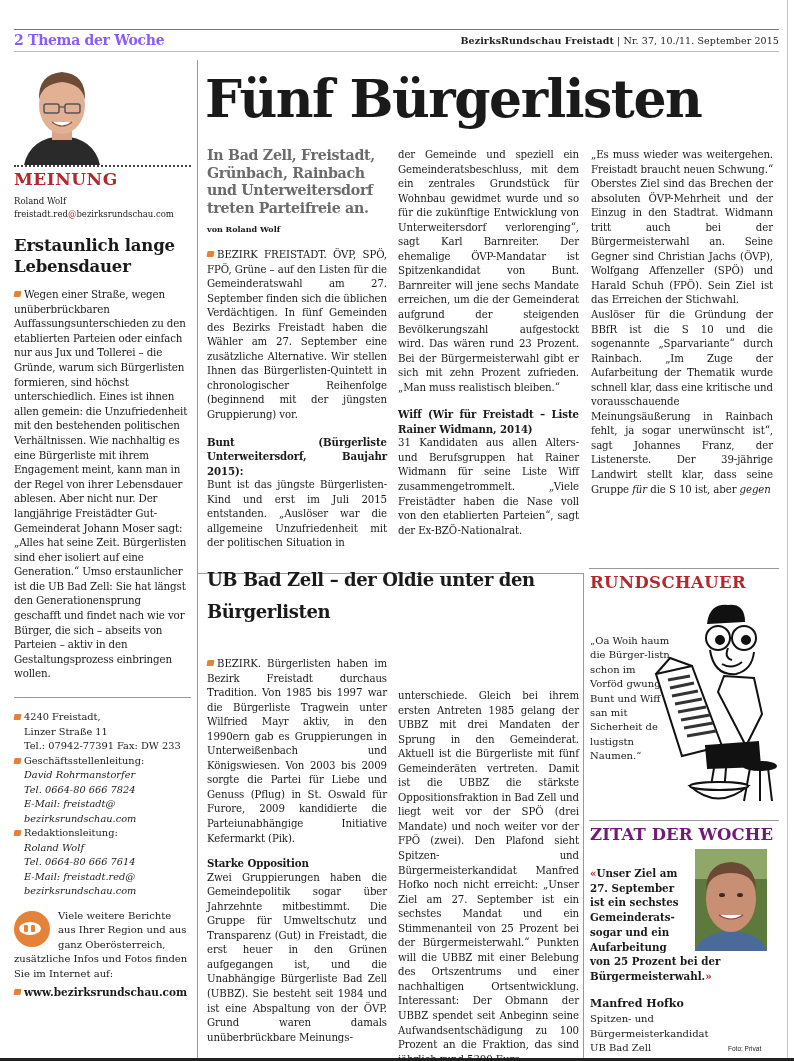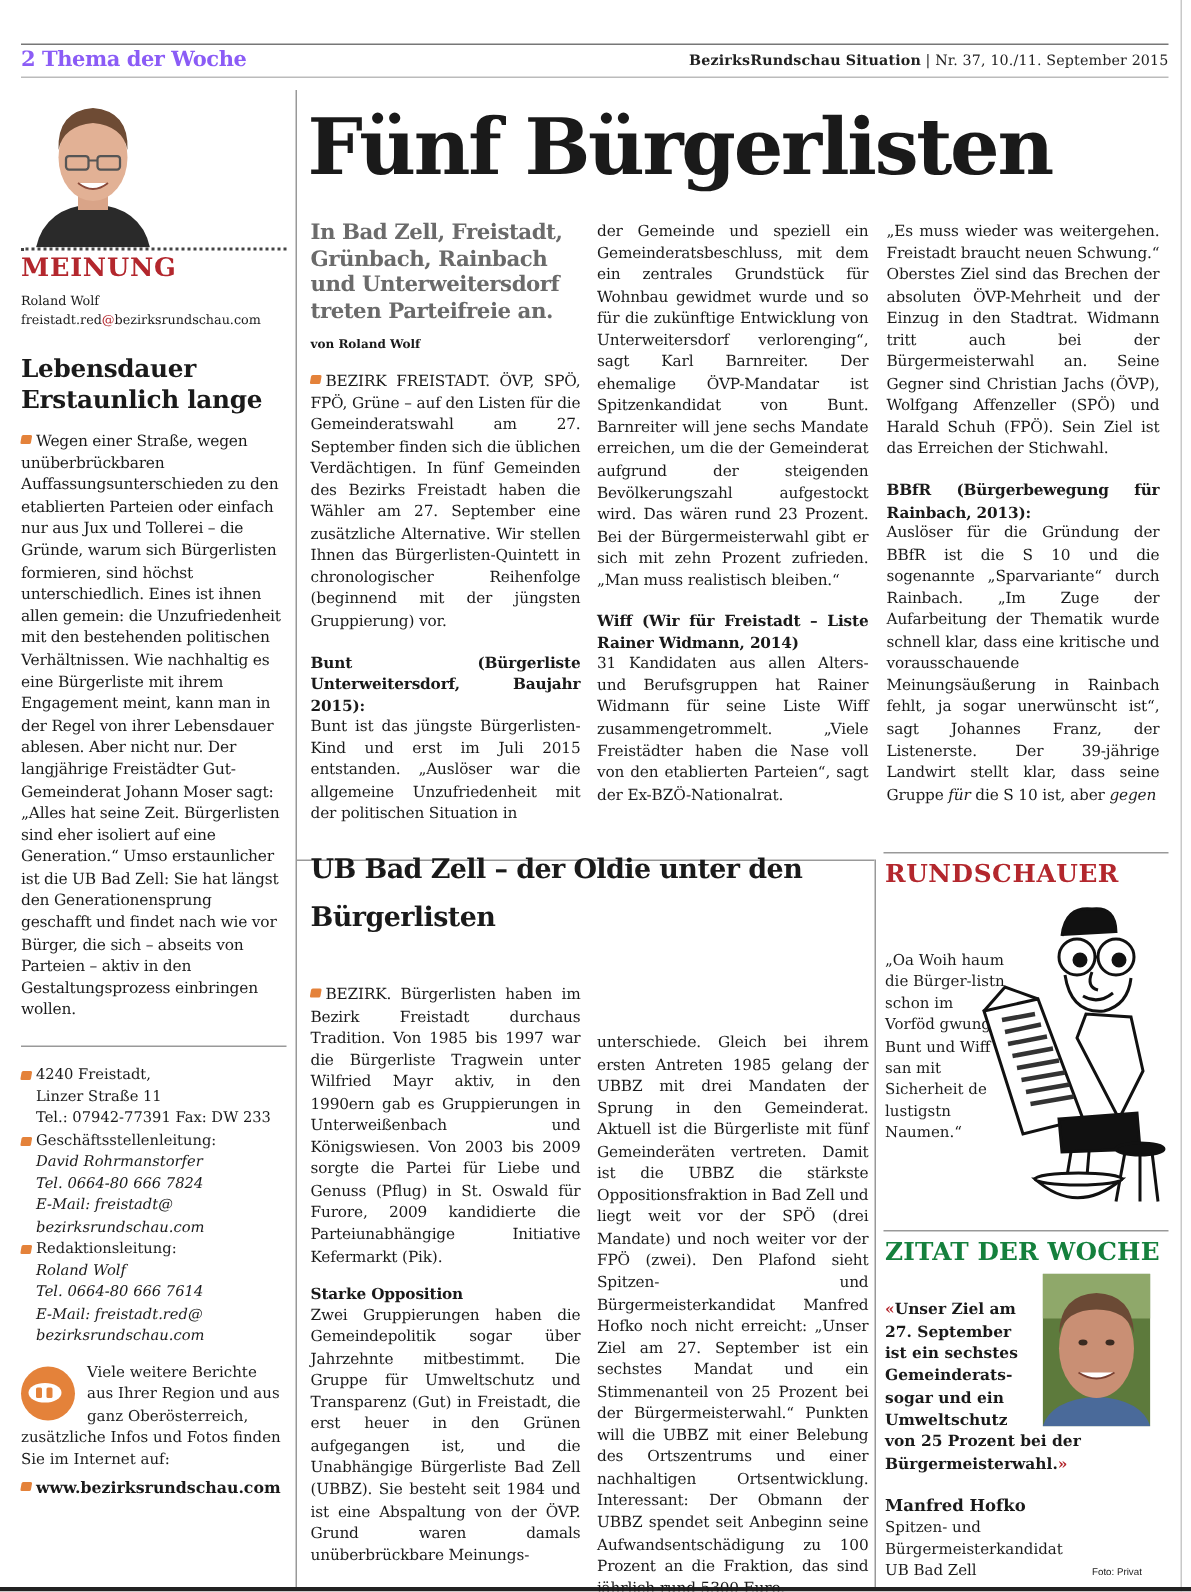--- a/index.html
+++ b/index.html
@@ -58,39 +58,39 @@
   #c4 h4 { margin-top: 10px; }
 
   
   #rs-hr { position: absolute; left: 589px; top: 568px; width: 190px; border-top: 1px solid #999; }
   #rs-title { position: absolute; left: 590px; top: 573px; font-size: 16.5px; font-weight: bold; color: #b3272d; letter-spacing: 0.4px; }
   #rs-quote { position: absolute; left: 590px; top: 634px; width: 80px; font-size: 10px; line-height: 14.4px; }
   #rs-cartoon { position: absolute; left: 648px; top: 596px; width: 130px; height: 210px; }
 
   
   #zw-hr { position: absolute; left: 589px; top: 820px; width: 190px; border-top: 1px solid #999; }
-  #zw-title { position: absolute; left: 590px; top: 825px; font-size: 16.5px; font-weight: bold; color: #15803d; letter-spacing: 0.1px; }
+  #zw-title { position: absolute; left: 590px; top: 825px; font-size: 16.5px; font-weight: bold; color: #701a75; letter-spacing: 0.1px; }
   #zw-photo { position: absolute; left: 695px; top: 849px; width: 72px; height: 102px; overflow: hidden; }
   #zw-quote { position: absolute; left: 590px; top: 866px; width: 140px; font-size: 10.3px; font-weight: bold; line-height: 14.7px; }
   #zw-quote .wide { white-space: nowrap; }
   #zw-quote .guil { color: #b3272d; }
   #zw-name { position: absolute; left: 590px; top: 997px; font-size: 11px; font-weight: bold; }
   #zw-role { position: absolute; left: 590px; top: 1012px; font-size: 10px; line-height: 14.5px; width: 150px; }
   #zw-credit { position: absolute; left: 728px; top: 1045px; font-family: "Liberation Sans", sans-serif; font-size: 6.5px; }
 </style>
 </head>
 <body>
 
 <div id="right-edge"></div>
 <div id="bottom-bar"></div>
 
 <div id="topbar">
   <div id="section-label">2 Thema der Woche</div>
   <div id="issue-line">
-    <b>BezirksRundschau Situation</b>
+    <b>BezirksRundschau Freistadt</b>
     <span>| Nr. 37, 10./11. September 2015</span>
   </div>
 </div>
 
 <div id="left-col">
   <div id="author-photo">
     <svg width="80" height="105" viewBox="0 0 80 105">
       <path d="M2 105 Q8 78 40 76 Q72 78 78 105 Z" fill="#2a2a2a"></path>
       <rect x="30" y="64" width="20" height="16" fill="#d9a488"></rect>
       <ellipse cx="40" cy="45" rx="23" ry="29" fill="#e2b195"></ellipse>
@@ -101,22 +101,22 @@
       <path d="M30 62 Q40 70 50 62" fill="#fff" stroke="#8a4a3a" stroke-width="1.2"></path>
     </svg>
   </div>
   <div class="dots"></div>
   <div id="meinung-title">MEINUNG</div>
   <div class="byline-small">
     <div>Roland Wolf</div>
     <div><span>freistadt.red</span><span class="at">@</span><span>bezirksrundschau.com</span></div>
   </div>
   <div id="op-title">
+    <div>Erstaunlich lange</div>
     <div>Lebensdauer</div>
-    <div>Erstaunlich lange</div>
   </div>
   <div id="op-body"><span class="bullet"></span><span>Wegen einer Straße, wegen unüberbrückbaren Auffassungsunterschieden zu den etablierten Parteien oder einfach nur aus Jux und Tollerei – die Gründe, warum sich Bürgerlisten formieren, sind höchst unterschiedlich. Eines ist ihnen allen gemein: die Unzufriedenheit mit den bestehenden politischen Verhältnissen. Wie nachhaltig es eine Bürgerliste mit ihrem Engagement meint, kann man in der Regel von ihrer Lebensdauer ablesen. Aber nicht nur. Der langjährige Freistädter Gut-Gemeinderat Johann Moser sagt: „Alles hat seine Zeit. Bürgerlisten sind eher isoliert auf eine Generation.“ Umso erstaunlicher ist die UB Bad Zell: Sie hat längst den Generationensprung geschafft und findet nach wie vor Bürger, die sich – abseits von Parteien – aktiv in den Gestaltungsprozess einbringen wollen.</span></div>
   <div class="hr-left"></div>
   <div id="contact-list">
     <div class="entry">
       <span class="bullet"></span>
       <div>4240 Freistadt,</div>
       <div>Linzer Straße 11</div>
       <div>Tel.: 07942-77391 Fax: DW 233</div>
     </div>
@@ -159,21 +159,20 @@
 </div>
 
 <div id="c2" class="col">
   <p>der Gemeinde und speziell ein Gemeinderatsbeschluss, mit dem ein zentrales Grundstück für Wohnbau gewidmet wurde und so für die zukünftige Entwicklung von Unterweitersdorf verlorenging“, sagt Karl Barnreiter. Der ehemalige ÖVP-Mandatar ist Spitzenkandidat von Bunt. Barnreiter will jene sechs Mandate erreichen, um die der Gemeinderat aufgrund der steigenden Bevölkerungszahl aufgestockt wird. Das wären rund 23 Prozent. Bei der Bürgermeisterwahl gibt er sich mit zehn Prozent zufrieden. „Man muss realistisch bleiben.“</p>
   <h4>Wiff (Wir für Freistadt – Liste Rainer Widmann, 2014)</h4>
   <p>31 Kandidaten aus allen Alters- und Berufsgruppen hat Rainer Widmann für seine Liste Wiff zusammengetrommelt. „Viele Freistädter haben die Nase voll von den etablierten Parteien“, sagt der Ex-BZÖ-Nationalrat.</p>
 </div>
 
 <div id="c3" class="col">
   <p>„Es muss wieder was weitergehen. Freistadt braucht neuen Schwung.“ Oberstes Ziel sind das Brechen der absoluten ÖVP-Mehrheit und der Einzug in den Stadtrat. Widmann tritt auch bei der Bürgermeisterwahl an. Seine Gegner sind Christian Jachs (ÖVP), Wolfgang Affenzeller (SPÖ) und Harald Schuh (FPÖ). Sein Ziel ist das Erreichen der Stichwahl.</p>
-  <h4>BBfR (Bürgerbewegung für Rainbach, 2013):</h4>
   <p><span>Auslöser für die Gründung der BBfR ist die S 10 und die sogenannte „Sparvariante“ durch Rainbach. „Im Zuge der Aufarbeitung der Thematik wurde schnell klar, dass eine kritische und vorausschauende Meinungsäußerung in Rainbach fehlt, ja sogar unerwünscht ist“, sagt Johannes Franz, der Listenerste. Der 39-jährige Landwirt stellt klar, dass seine Gruppe</span> <i>für</i> <span>die S 10 ist, aber</span> <i>gegen</i></p>
 </div>
 
 <div id="art2-hr"></div>
 <div id="art2-vline"></div>
 <h2 id="art2-title">UB Bad Zell – der Oldie unter den Bürgerlisten</h2>
 <div id="c4" class="col">
   <p><span class="bullet"></span><span>BEZIRK. Bürgerlisten haben im Bezirk Freistadt durchaus Tradition. Von 1985 bis 1997 war die Bürgerliste Tragwein unter Wilfried Mayr aktiv, in den 1990ern gab es Gruppierungen in Unterweißenbach und Königswiesen. Von 2003 bis 2009 sorgte die Partei für Liebe und Genuss (Pflug) in St. Oswald für Furore, 2009 kandidierte die Parteiunabhängige Initiative Kefermarkt (Pik).</span></p>
   <h4>Starke Opposition</h4>
   <p>Zwei Gruppierungen haben die Gemeindepolitik sogar über Jahrzehnte mitbestimmt. Die Gruppe für Umweltschutz und Transparenz (Gut) in Freistadt, die erst heuer in den Grünen aufgegangen ist, und die Unabhängige Bürgerliste Bad Zell (UBBZ). Sie besteht seit 1984 und ist eine Abspaltung von der ÖVP. Grund waren damals unüberbrückbare Meinungs-</p>
@@ -231,21 +230,21 @@
     <ellipse cx="27" cy="46" rx="3" ry="2" fill="#3a2a20"></ellipse>
     <ellipse cx="45" cy="46" rx="3" ry="2" fill="#3a2a20"></ellipse>
   </svg>
 </div>
 <div id="zw-quote">
   <div><span class="guil">«</span><span>Unser Ziel am</span></div>
   <div>27. September</div>
   <div>ist ein sechstes</div>
   <div>Gemeinderats-</div>
   <div>sogar und ein</div>
-  <div>Umweltschutz</div>
+  <div>Aufarbeitung</div>
   <div class="wide">von 25 Prozent bei der</div>
   <div class="wide"><span>Bürgermeisterwahl.</span><span class="guil">»</span></div>
 </div>
 <div id="zw-name">Manfred Hofko</div>
 <div id="zw-role">
   <div>Spitzen- und</div>
   <div>Bürgermeisterkandidat</div>
   <div>UB Bad Zell</div>
 </div>
 <div id="zw-credit">Foto: Privat</div>

